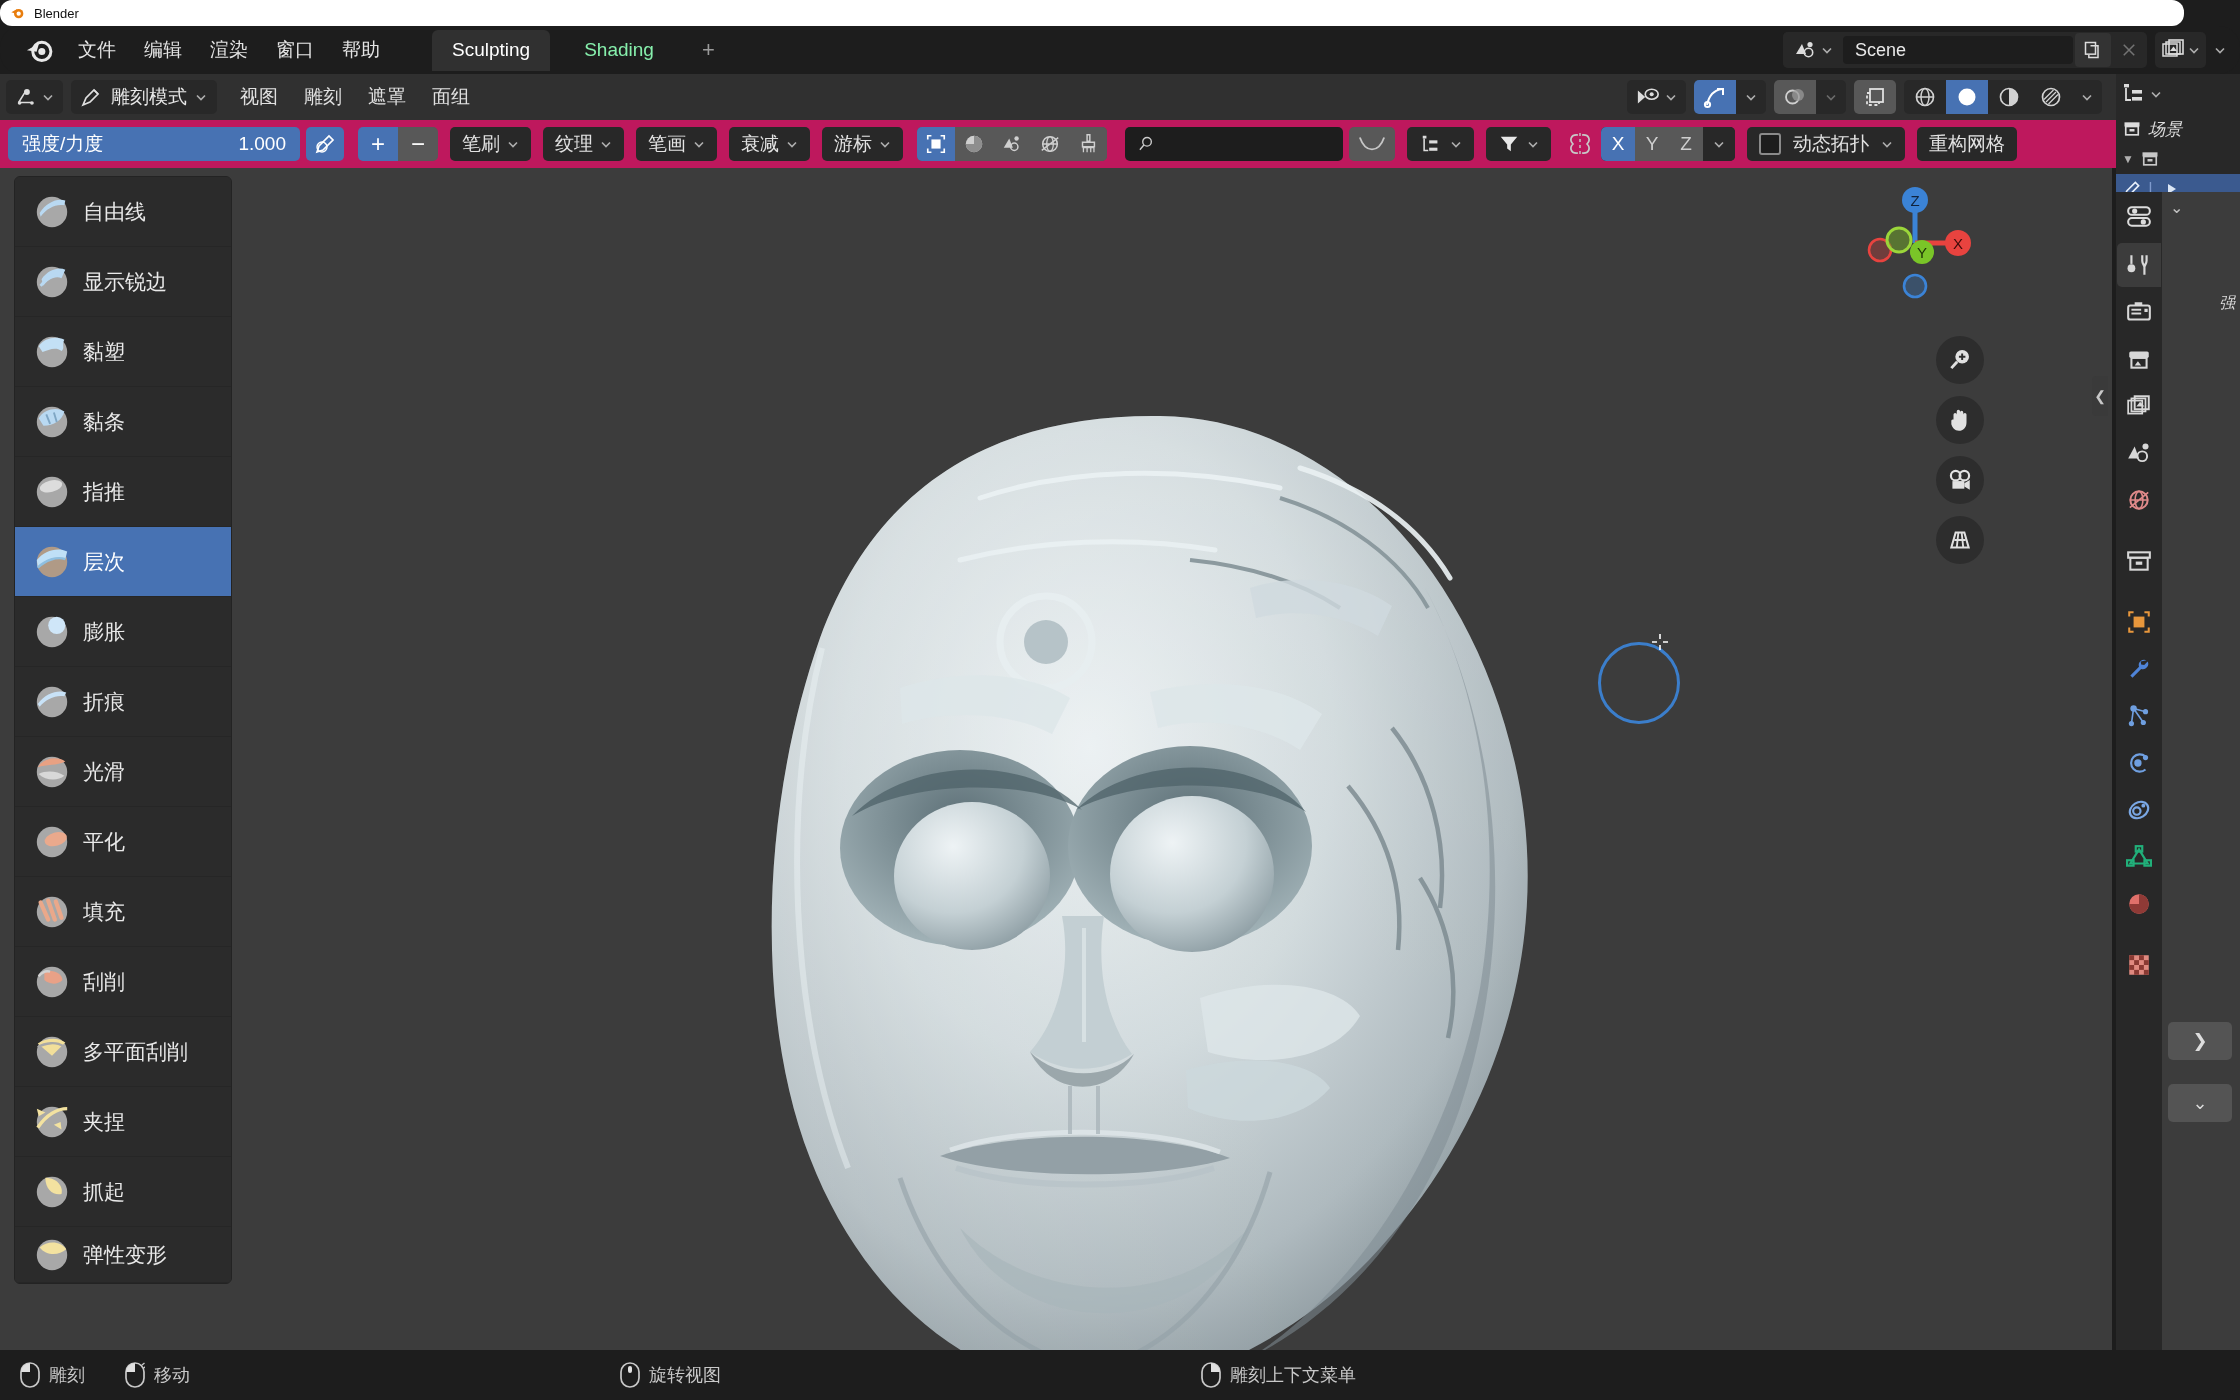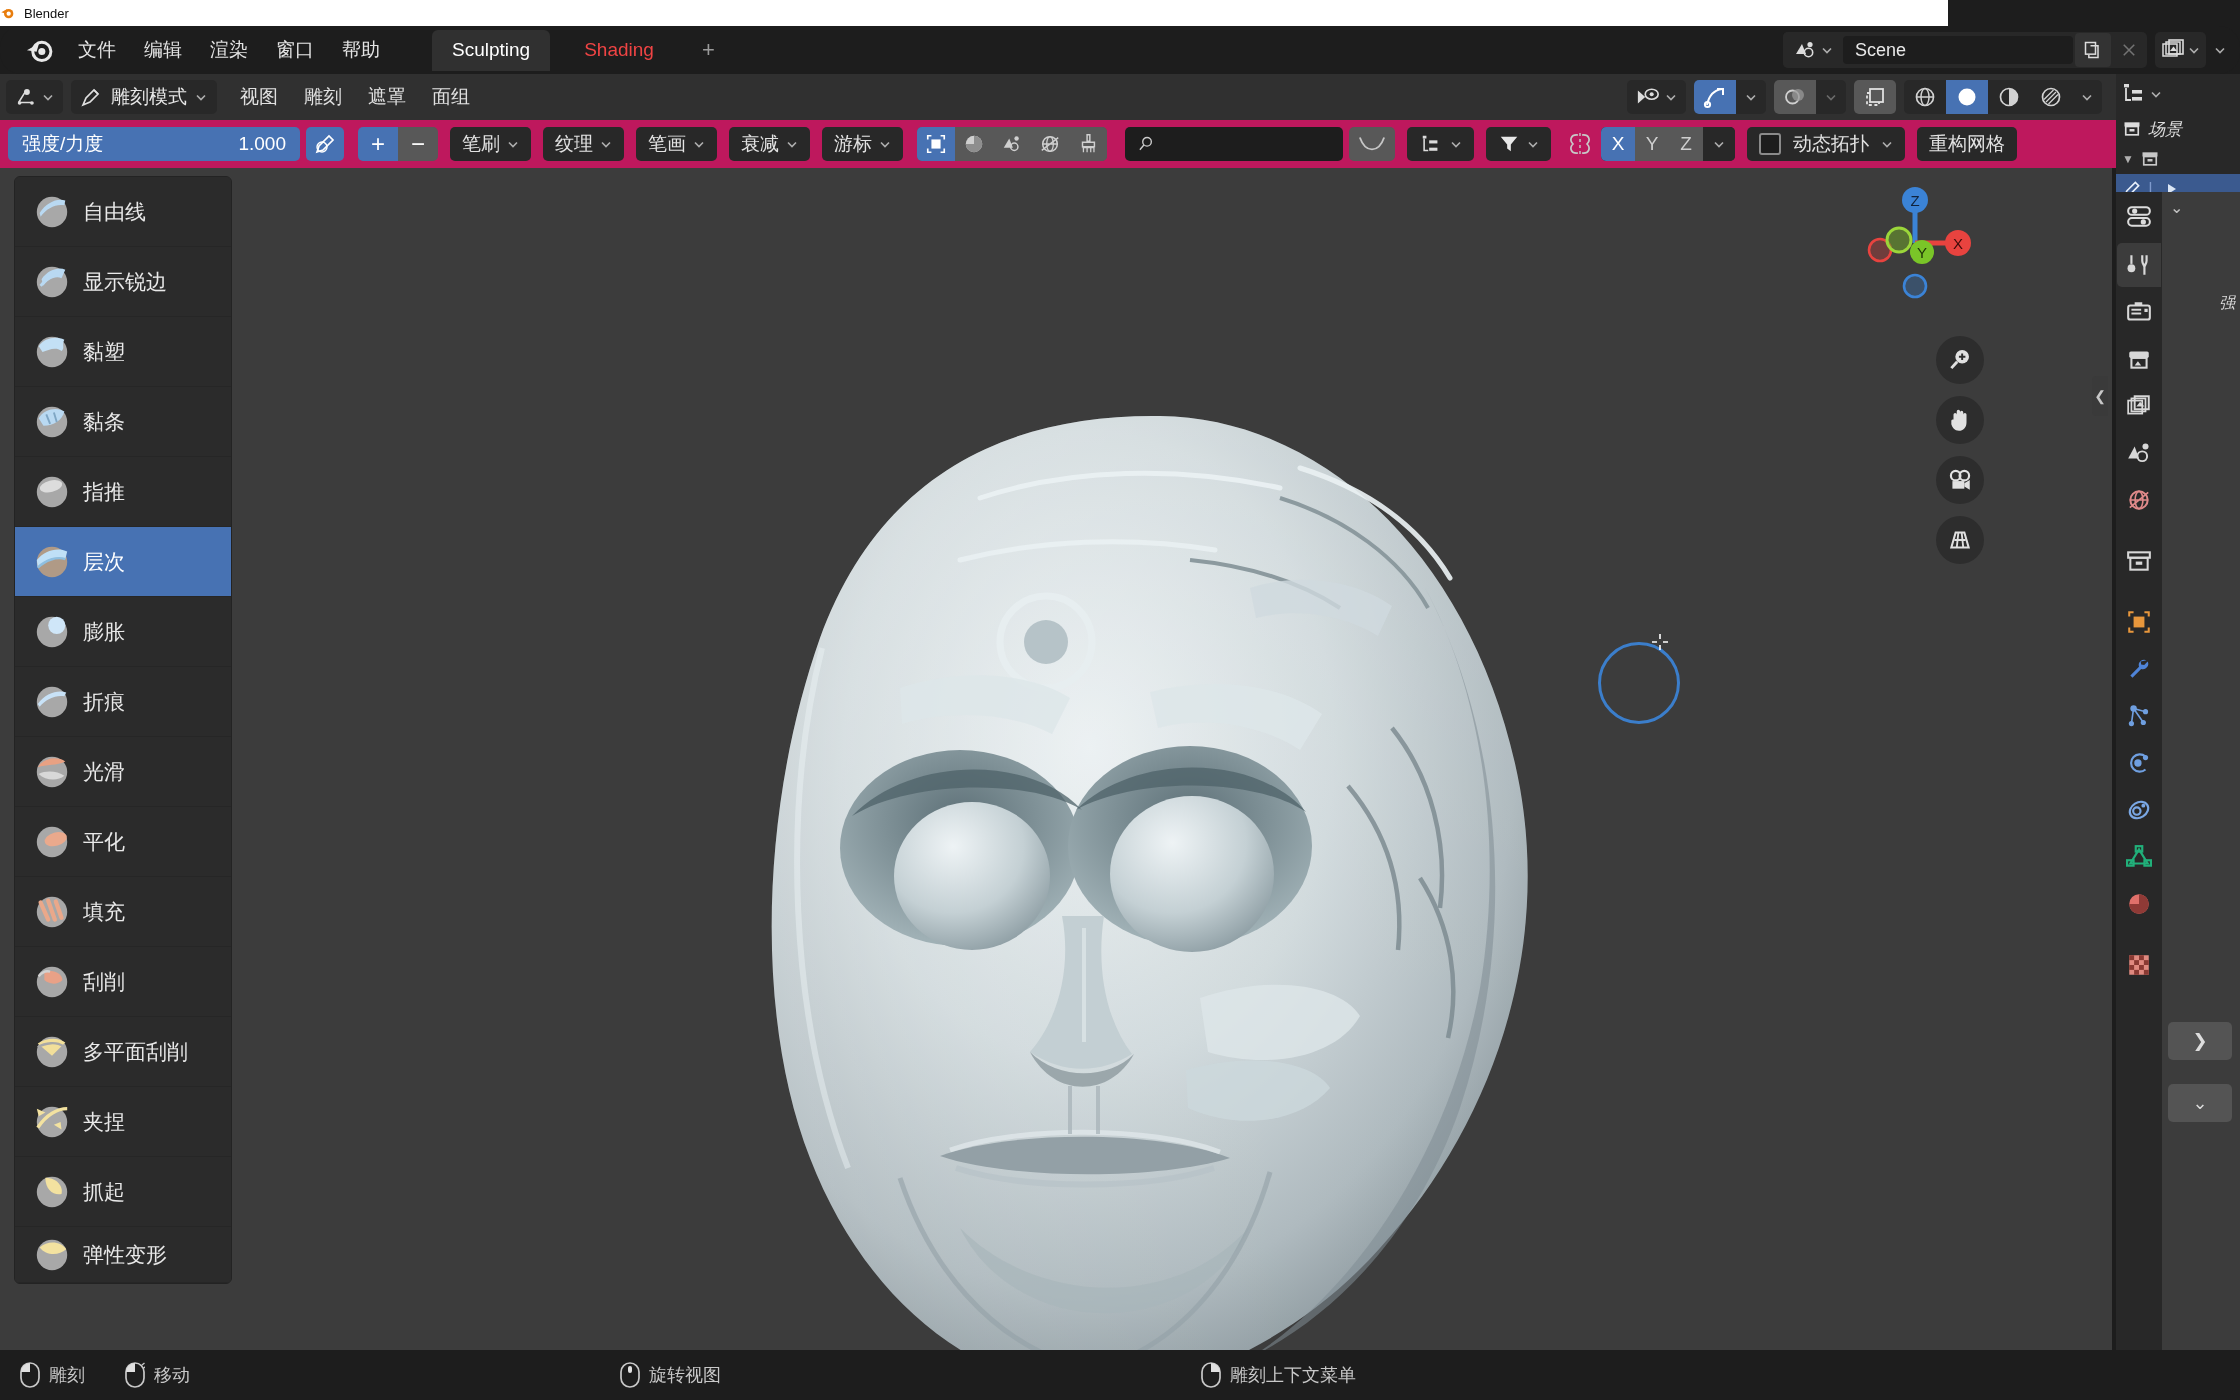--- a/index.html
+++ b/index.html
@@ -7,39 +7,40 @@
     width: 2240px; height: 1400px;
     background: #1d1d1d;
     font-family: "Liberation Sans", "DejaVu Sans", sans-serif;
     overflow: hidden;
     -webkit-font-smoothing: antialiased;
   }
   #app { position: relative; width: 2240px; height: 1400px; }
 
   
   .titlebar {
-    position: absolute; top: 0; left: 0; width: 1948px; height: 26px;
+    position: absolute; top: 0; left: 0; width: 2184px; height: 26px;
     background: #ffffff; display: flex; align-items: center; gap: 8px;
-    padding-left: 0;
+    padding-left: 10px;
+    border-radius: 12px;
   }
   .titlebar .tb-label { font-size: 13px; color: #111; }
 
   
   .topbar {
     position: absolute; top: 26px; left: 0; width: 2240px; height: 48px;
     background: #1d1d1d; display: flex; align-items: center; padding: 0 8px; border-radius: 21px;
   }
   .blender-logo { width: 34px; height: 34px; margin: 0 8px 0 14px; flex: none; }
   .menu-item {
     font-size: 19px; color: #e4e4e4; padding: 6px 14px; border-radius: 4px;
     white-space: nowrap; cursor: default;
   }
   .ws-tabs { display: flex; align-items: center; margin-left: 14px; gap: 14px; padding-left: 24px; }
   .ws-tab {
-    font-size: 19px; color: #ef4444; padding: 9px 20px 10px;
+    font-size: 19px; color: #86efac; padding: 9px 20px 10px;
     border-radius: 6px 6px 0 0; white-space: nowrap;
   }
   .ws-tab.active { background: #303030; color: #ffffff; }
   .ws-add { font-size: 22px; color: #9a9a9a; padding: 4px 14px; }
   .topbar-right {
     margin-left: auto; display: flex; align-items: center; gap: 8px;
     padding-right: 6px;
   }
   .scene-block {
     display: flex; align-items: center; height: 36px;

